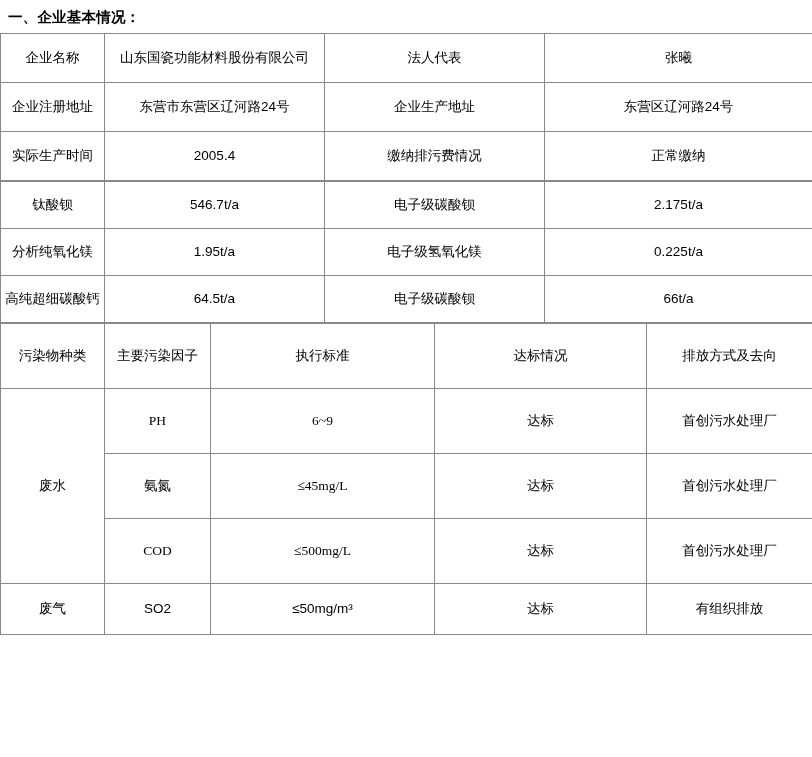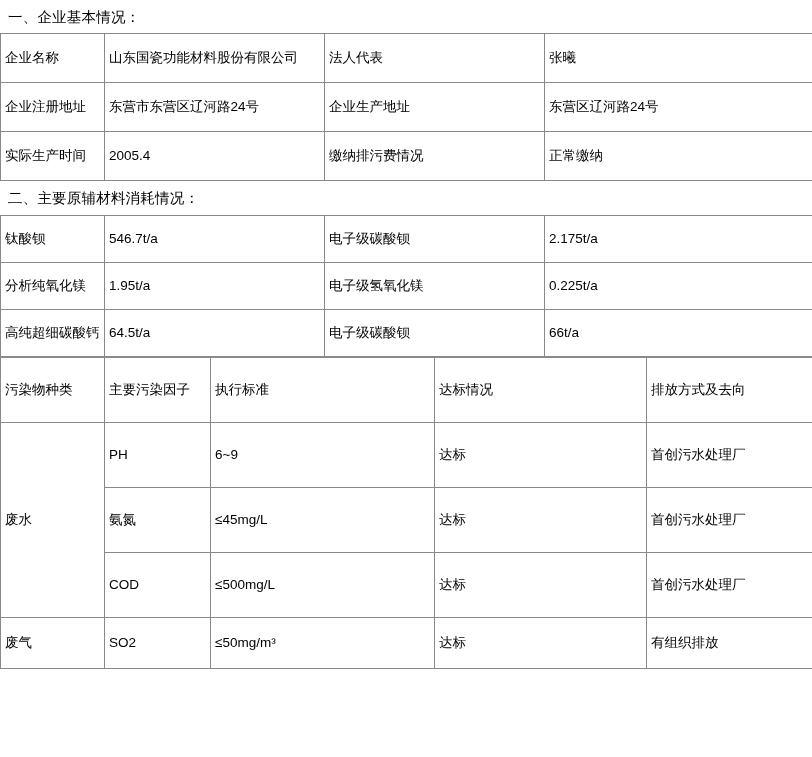--- a/index.html
+++ b/index.html
@@ -14,34 +14,34 @@
     color: #000000;
     -webkit-font-smoothing: antialiased;
   }
   .page {
     width: 812px;
     box-sizing: border-box;
     padding: 0;
   }
   .section-title {
     font-size: 14.5px;
-    font-weight: normal;
+    font-weight: bold;
     padding: 9px 8px 7px 8px;
     line-height: 1.2;
     letter-spacing: 0.2px;
   }
   table.grid {
     border-collapse: collapse;
     width: 812px;
     table-layout: fixed;
   }
   table.grid td {
     border: 1px solid #898989;
     font-size: 13.5px;
-    text-align: left;
+    text-align: center;
     vertical-align: middle;
     padding: 8px 4px;
     line-height: 1.35;
     word-wrap: break-word;
   }
   
   .t1 col.c1 { width: 104px; }
   .t1 col.c2 { width: 220px; }
   .t1 col.c3 { width: 220px; }
   .t1 col.c4 { width: 268px; }
@@ -54,21 +54,21 @@
   .t2 col.c4 { width: 268px; }
   .t2 td { height: 30px; }
 
   
   .t3 col.c1 { width: 104px; }
   .t3 col.c2 { width: 106px; }
   .t3 col.c3 { width: 224px; }
   .t3 col.c4 { width: 212px; }
   .t3 col.c5 { width: 166px; }
   .t3 td { height: 32px; }
-  .t3 td.tall { height: 48px; }
+  .t3 td.tall { height: 48px; font-family: Liberation Serif, serif; }
   .t3 td.short { height: 34px; }
 </style>
 </head>
 <body>
 
 <div class="page">
 
   <div class="section-title">一、企业基本情况：</div>
   <table class="grid t1">
     <colgroup>
@@ -92,21 +92,20 @@
       </tr>
       <tr>
         <td>实际生产时间</td>
         <td>2005.4</td>
         <td>缴纳排污费情况</td>
         <td>正常缴纳</td>
       </tr>
     </tbody>
   </table>
 
-  <div class="section-title">二、主要原辅材料消耗情况：</div>
   <table class="grid t2">
     <colgroup>
         <col class="c1">
         <col class="c2">
         <col class="c3">
         <col class="c4">
       </colgroup>
     <tbody>
       <tr>
         <td>钛酸钡</td>

